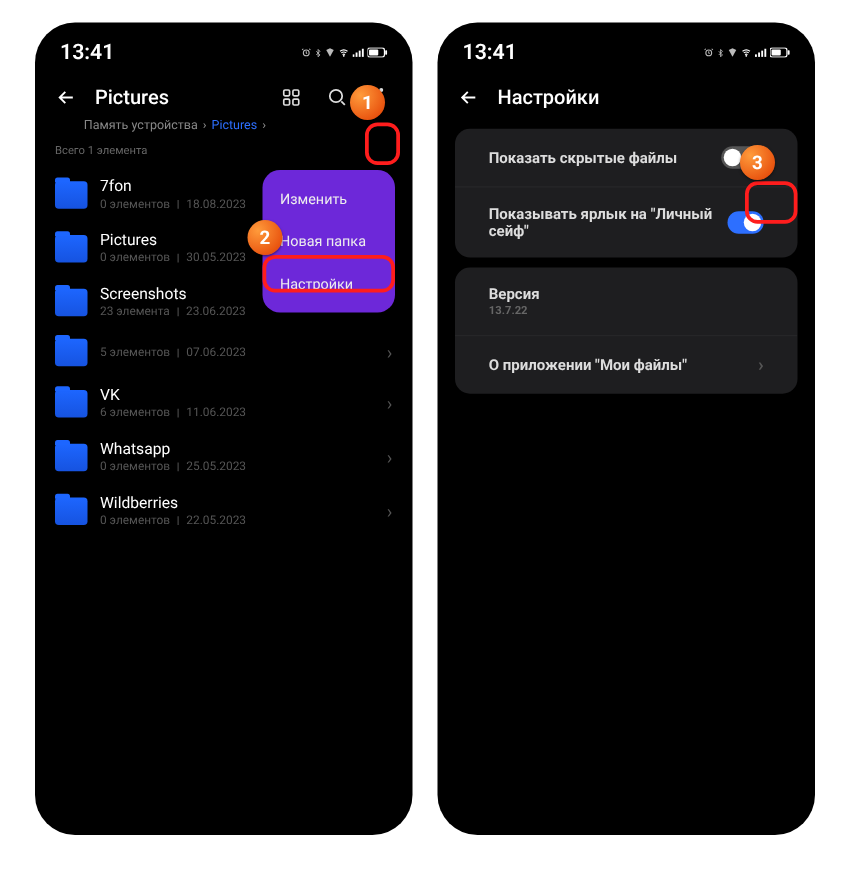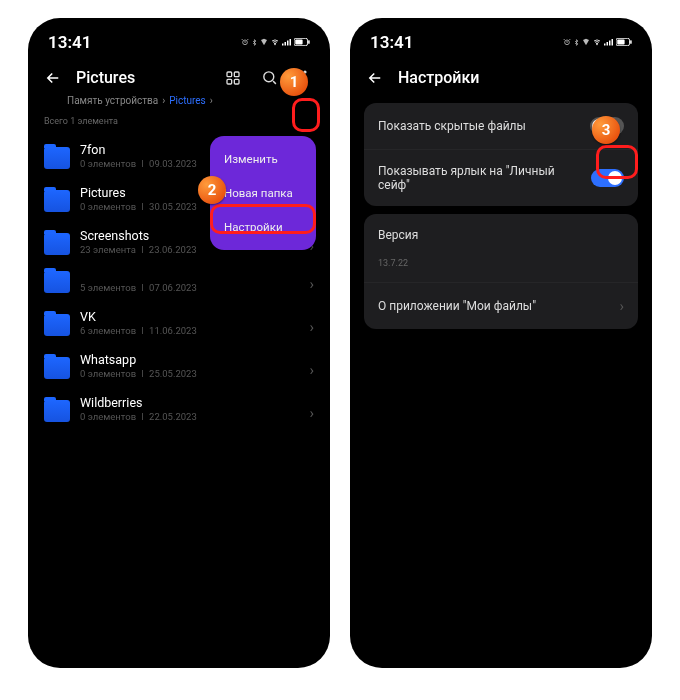--- a/index.html
+++ b/index.html
@@ -49,21 +49,21 @@
     background: #6d28d9; border-radius: 14px;
     width: 106px; padding: 6px 0;
     box-shadow: 0 2px 6px rgba(0,0,0,.4);
   }
   .menu-item {
     padding: 10px 14px; font-size: 11.5px; color:#eee;
   }
 
   .flist { padding: 0 10px; }
   .frow {
-    display:flex; align-items:flex-end; gap:10px; padding:8px 6px;
+    display:flex; align-items:center; gap:10px; padding:8px 6px;
   }
   .folder-ico {
     width: 26px; height: 22px;
     background: linear-gradient(#1d66ff, #1653e0);
     border-radius: 3px;
     position:relative;
   }
   .folder-ico:before {
     content:''; position:absolute; top:-3px; left:0; width:12px; height:4px;
     background:#1d66ff; border-radius:2px 2px 0 0;
@@ -73,24 +73,24 @@
   .fmeta { font-size: 9.5px; color:#555; display:flex; gap:6px; align-items:center; margin-top:1px;}
   .fmeta .sep { width:1px; height:7px; background:#444; }
   .chev { color:#555; font-size:15px; }
 
   
   .scard {
     background:#1e1e20; margin:8px 14px; border-radius:12px; overflow:hidden;
   }
   .srow {
     display:flex; align-items:center; justify-content:space-between;
-    padding:14px 14px; font-size:12px; color:#ddd; gap:8px;
+    padding:14px 27px; font-size:12px; color:#ddd; gap:8px;font-weight:bold;
   }
   .srow + .srow { border-top:1px solid rgba(255,255,255,.04); }
-  .sver { font-size:9px; color:#666; margin-top:16px; }
+  .sver { font-size:9px; color:#666; margin-top:2px; }
 
   .toggle {
     width:34px; height:18px; border-radius:10px; position:relative;
   }
   .toggle .knob {
     position:absolute; width:14px; height:14px; background:#fff; border-radius:50%; top:2px;
   }
   .toggle.off { background:#555; }
   .toggle.off .knob { left:2px; }
   .toggle.on  { background:#2d6fff; }
@@ -186,21 +186,21 @@
     <div class="subcount">Всего 1 элемента</div>
 
     <div class="flist">
       <div class="frow">
         <div class="folder-ico"></div>
         <div class="ftxt">
           <div class="fname">7fon</div>
           <div class="fmeta">
               <span>0 элементов</span>
               <span class="sep"></span>
-              <span>09.03.2023</span>
+              <span>18.08.2023</span>
             </div>
         </div>
         <span class="chev">›</span>
       </div>
       <div class="frow">
         <div class="folder-ico"></div>
         <div class="ftxt">
           <div class="fname">Pictures</div>
           <div class="fmeta">
               <span>0 элементов</span>

